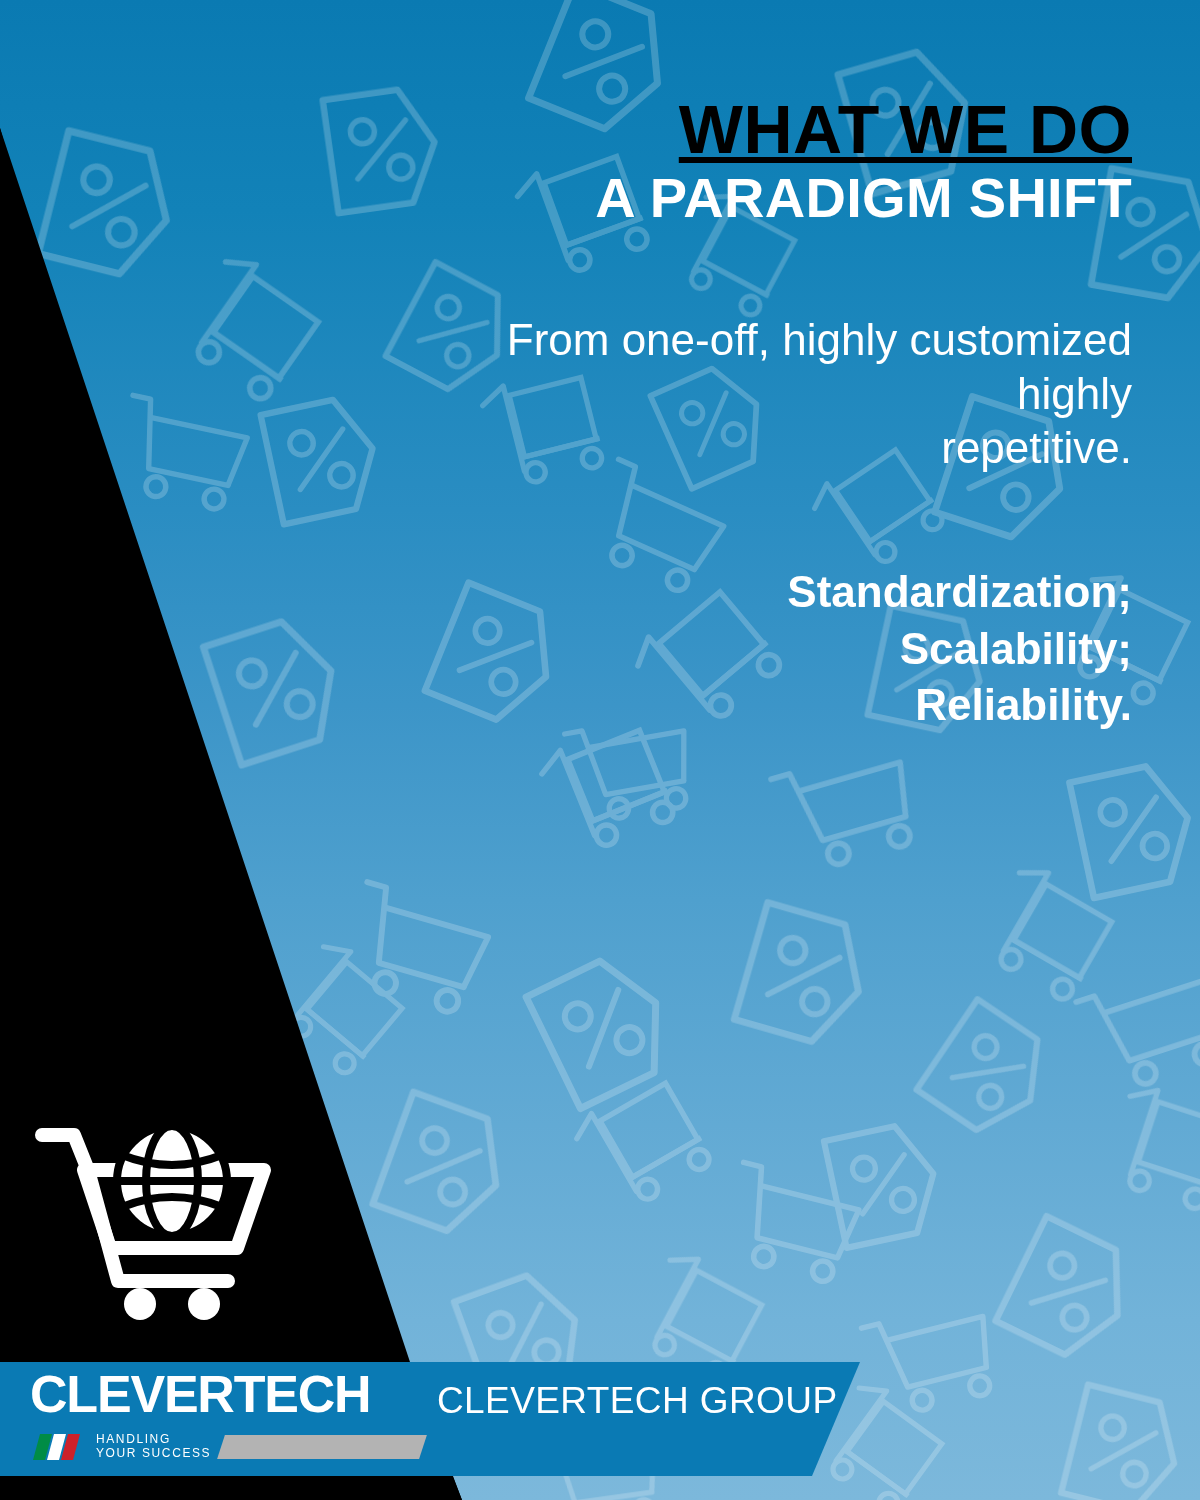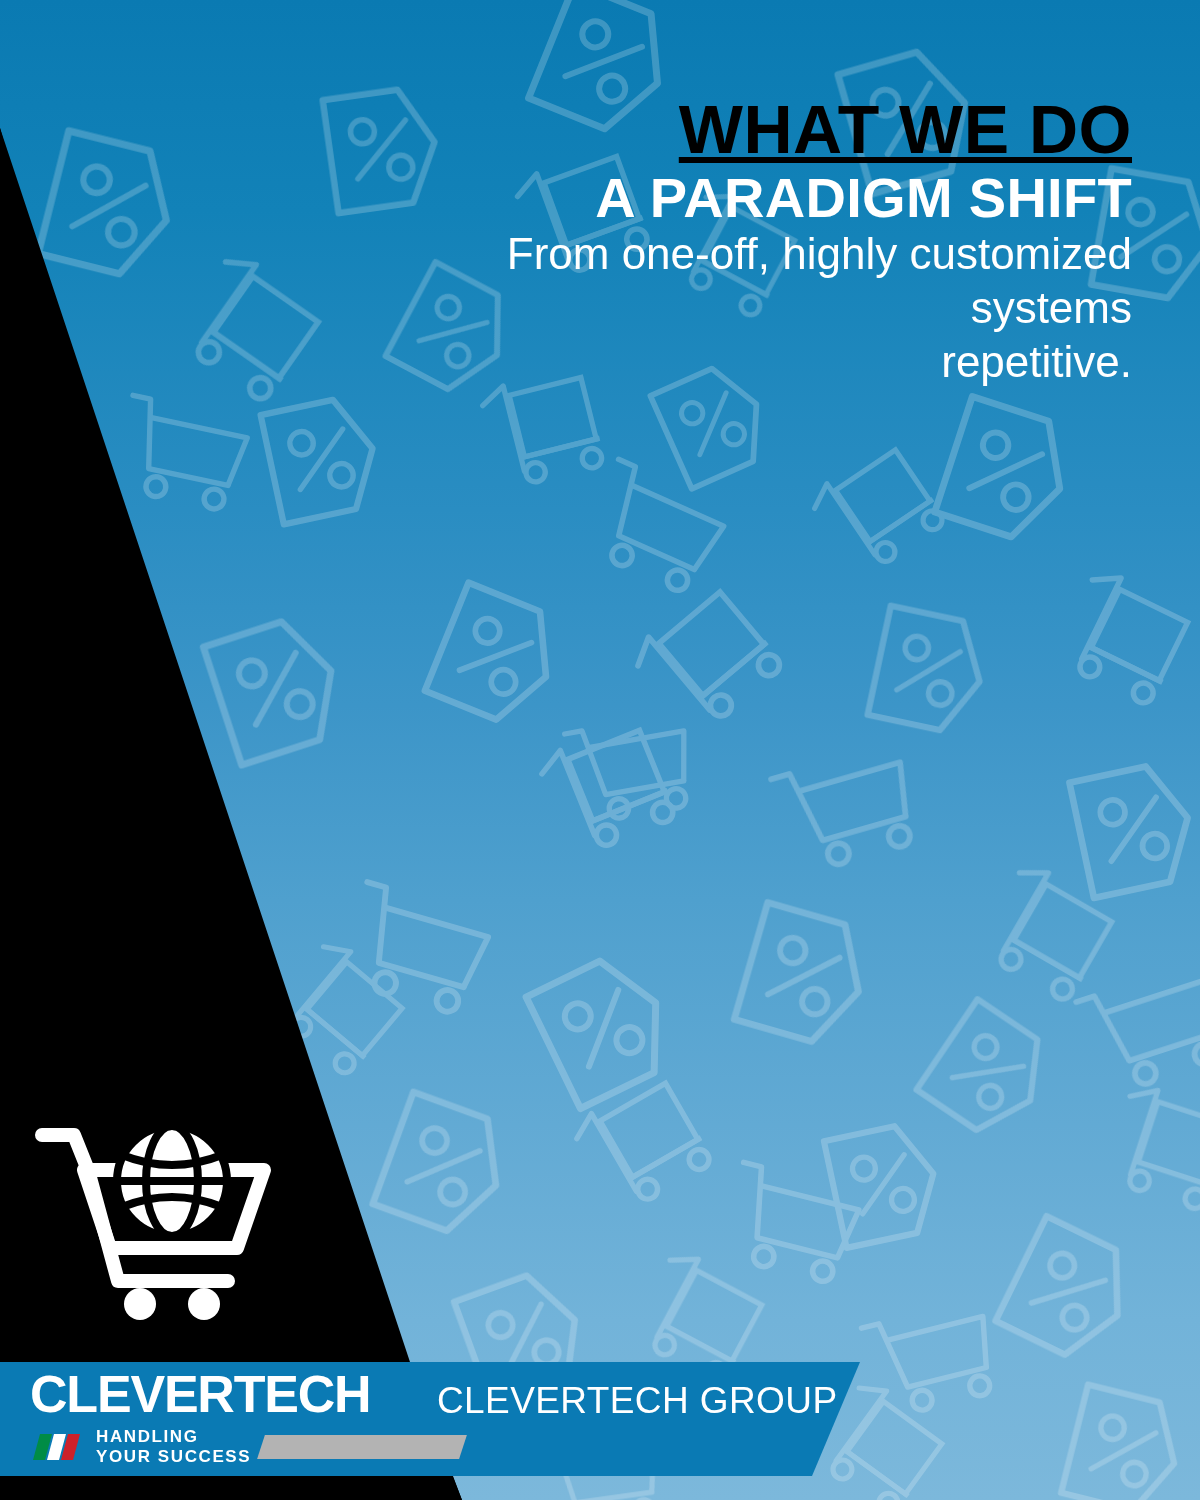--- a/index.html
+++ b/index.html
@@ -67,20 +67,21 @@
   }
   .subtitle {
     color: #ffffff;
     font-weight: bold;
     font-size: 56px;
     line-height: 1.05;
     letter-spacing: 0.3px;
     margin: 0;
   }
   .body-block {
+    margin-top: 86px;
     color: #ffffff;
     font-size: 44px;
     line-height: 1.22;
     font-weight: normal;
   }
   .body-block .ln { display: block; }
   .keywords {
     margin-top: 90px;
     color: #ffffff;
     font-size: 44px;
@@ -138,24 +139,24 @@
     height: 30px;
   }
   .flag {
     width: 54px;
     height: 26px;
     margin-right: 9px;
   }
   .flag svg { display:block; width:100%; height:100%; }
   .tagline {
     color: #ffffff;
-    font-size: 17px;
+    font-size: 12px;
     line-height: 1.16;
     letter-spacing: 1.6px;
-    font-weight: bold;
+    font-weight: normal;
     white-space: pre-line;
   }
   .gray-bar {
     width: 202px;
     height: 24px;
     margin-left: 10px;
     background: #b3b3b3;
     transform: skewX(-18deg);
   }
   .group-name {
@@ -264,24 +265,29 @@
       <polygon points="0,128 0,1500 462,1500 410,1362" fill="#000000"></polygon>
     </svg>
   </div>
 
   <div class="content">
     <h1 class="title">WHAT WE DO</h1>
     <h2 class="subtitle">A PARADIGM SHIFT</h2>
 
     <div class="body-block">
       <span class="ln">From one-off, highly customized</span>
-      <span class="ln">systems</span>
+      <span class="ln">highly</span>
       <span class="ln">repetitive.</span>
     </div>
 
+    <div class="keywords">
+      <span class="ln">Standardization;</span>
+      <span class="ln">Scalability;</span>
+      <span class="ln">Reliability.</span>
+    </div>
   </div>
 
   <div class="cart-mark">
     <svg viewBox="0 0 250 205" xmlns="http://www.w3.org/2000/svg">
       <g fill="none" stroke="#ffffff" stroke-width="14" stroke-linecap="round" stroke-linejoin="round">
         <path d="M 10 17 L 42 17 L 56 52"></path>
         <path d="M 52 52 L 232 52 L 205 130 L 78 130 Z"></path>
         <path d="M 56 52 L 86 163 L 196 163"></path>
       </g>
       <circle cx="108" cy="186" r="16" fill="#ffffff"></circle>

